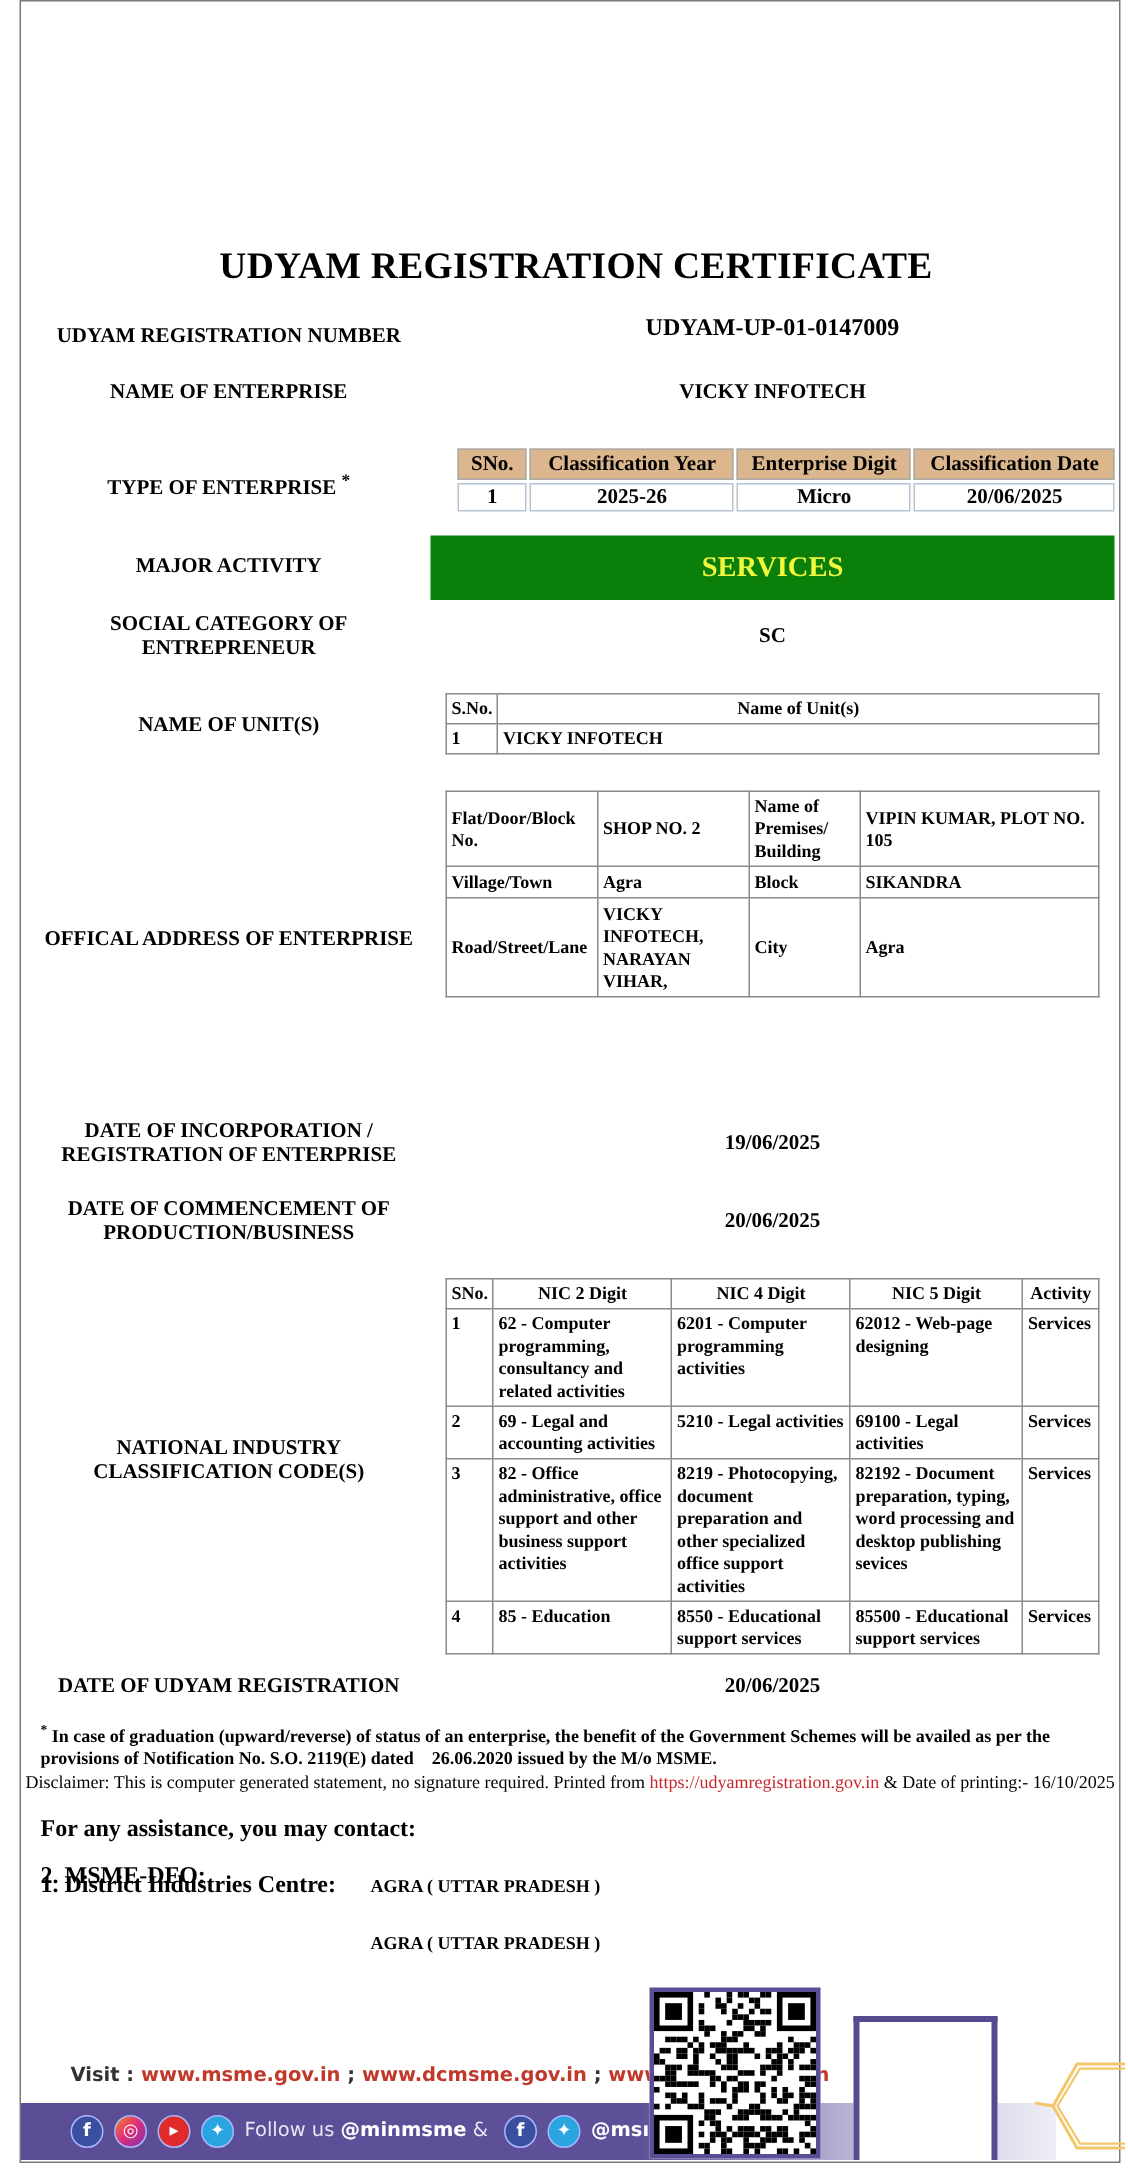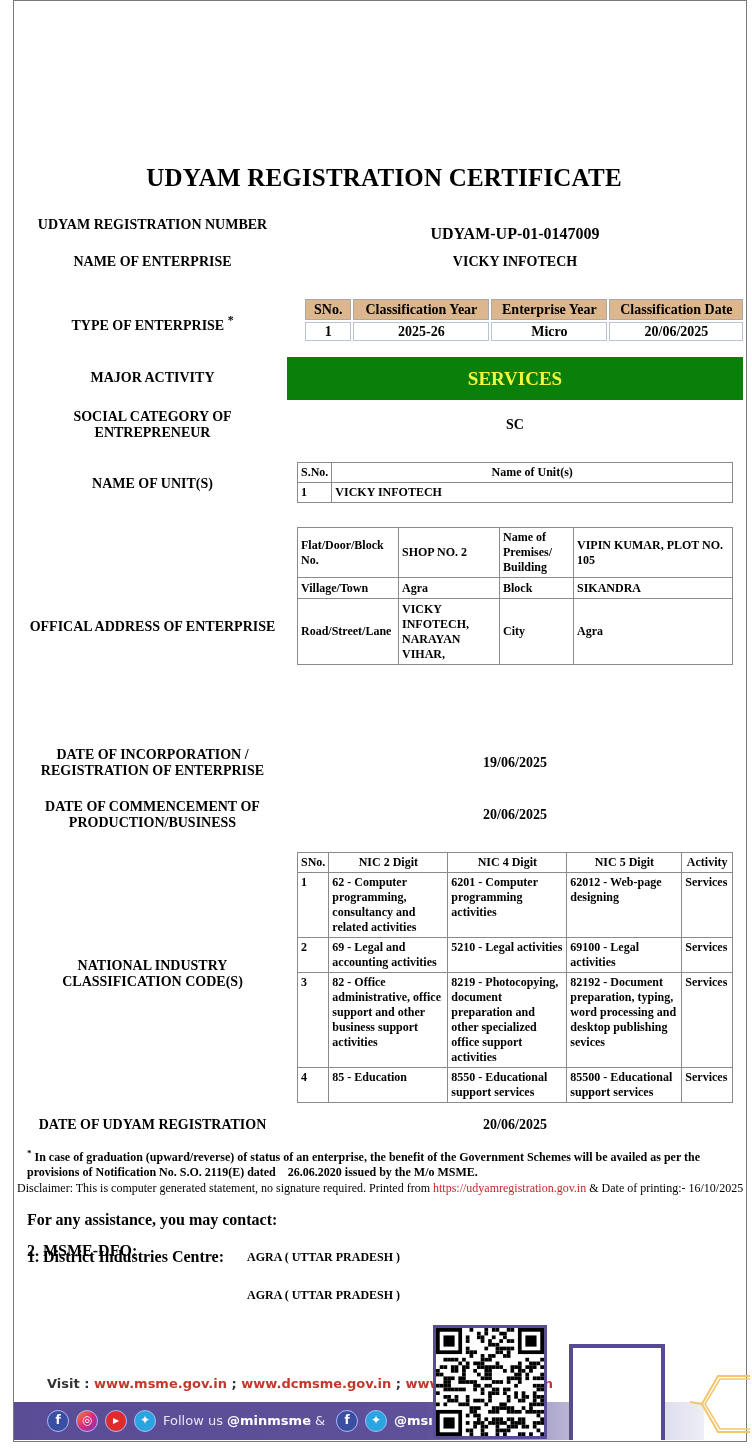--- a/index.html
+++ b/index.html
@@ -51,35 +51,35 @@
   .hex { position: absolute; left: 690px; top: 1368px; width: 60px; height: 72px; }
 </style>
 </head>
 <body>
 
 <div class="frame"></div>
 
 <div class="title">UDYAM REGISTRATION CERTIFICATE</div>
 
 <div class="lbl" style="left:20px; top:217px; width:265px;">UDYAM REGISTRATION NUMBER</div>
-<div class="val big-val" style="left:287px; top:226px; width:456px;">UDYAM-UP-01-0147009</div>
+<div class="val big-val" style="left:287px; top:211px; width:456px;">UDYAM-UP-01-0147009</div>
 
 <div class="lbl" style="left:20px; top:254px; width:265px;">NAME OF ENTERPRISE</div>
 <div class="val" style="left:287px; top:254px; width:456px;">VICKY INFOTECH</div>
 
 <div class="lbl" style="left:20px; top:313px; width:265px;">
   <span>TYPE OF ENTERPRISE</span>
   <sup>*</sup>
 </div>
 <table class="cls-table">
   <thead>
     <tr>
       <th>SNo.</th>
       <th style="width:118px">Classification Year</th>
-      <th style="width:98px">Enterprise Year</th>
+      <th style="width:98px">Enterprise Digit</th>
       <th style="width:116px">Classification Date</th>
     </tr>
   </thead>
   <tbody>
     <tr>
       <td>1</td>
       <td>2025-26</td>
       <td>Micro</td>
       <td>20/06/2025</td>
     </tr>

